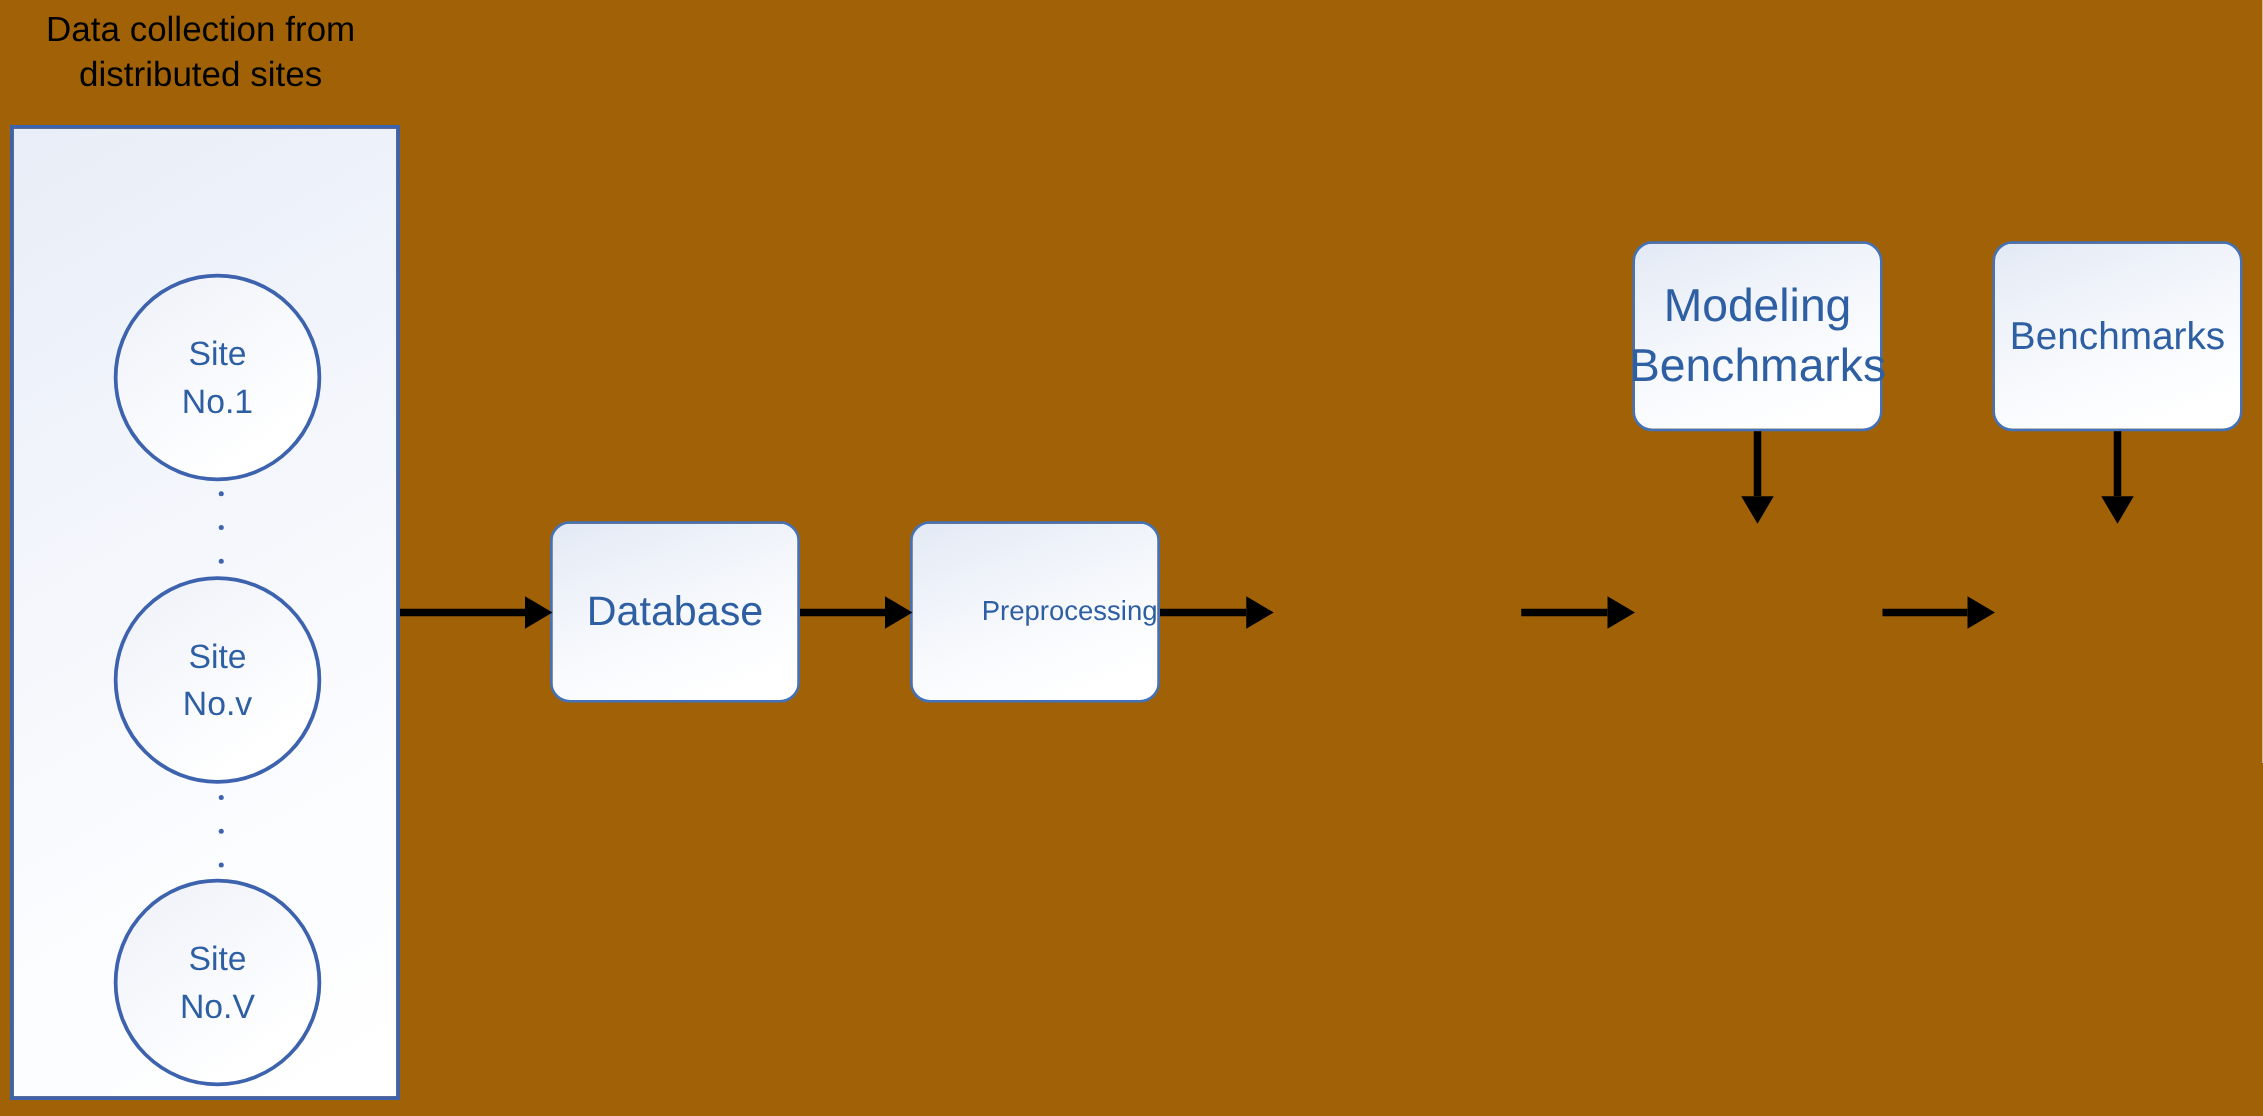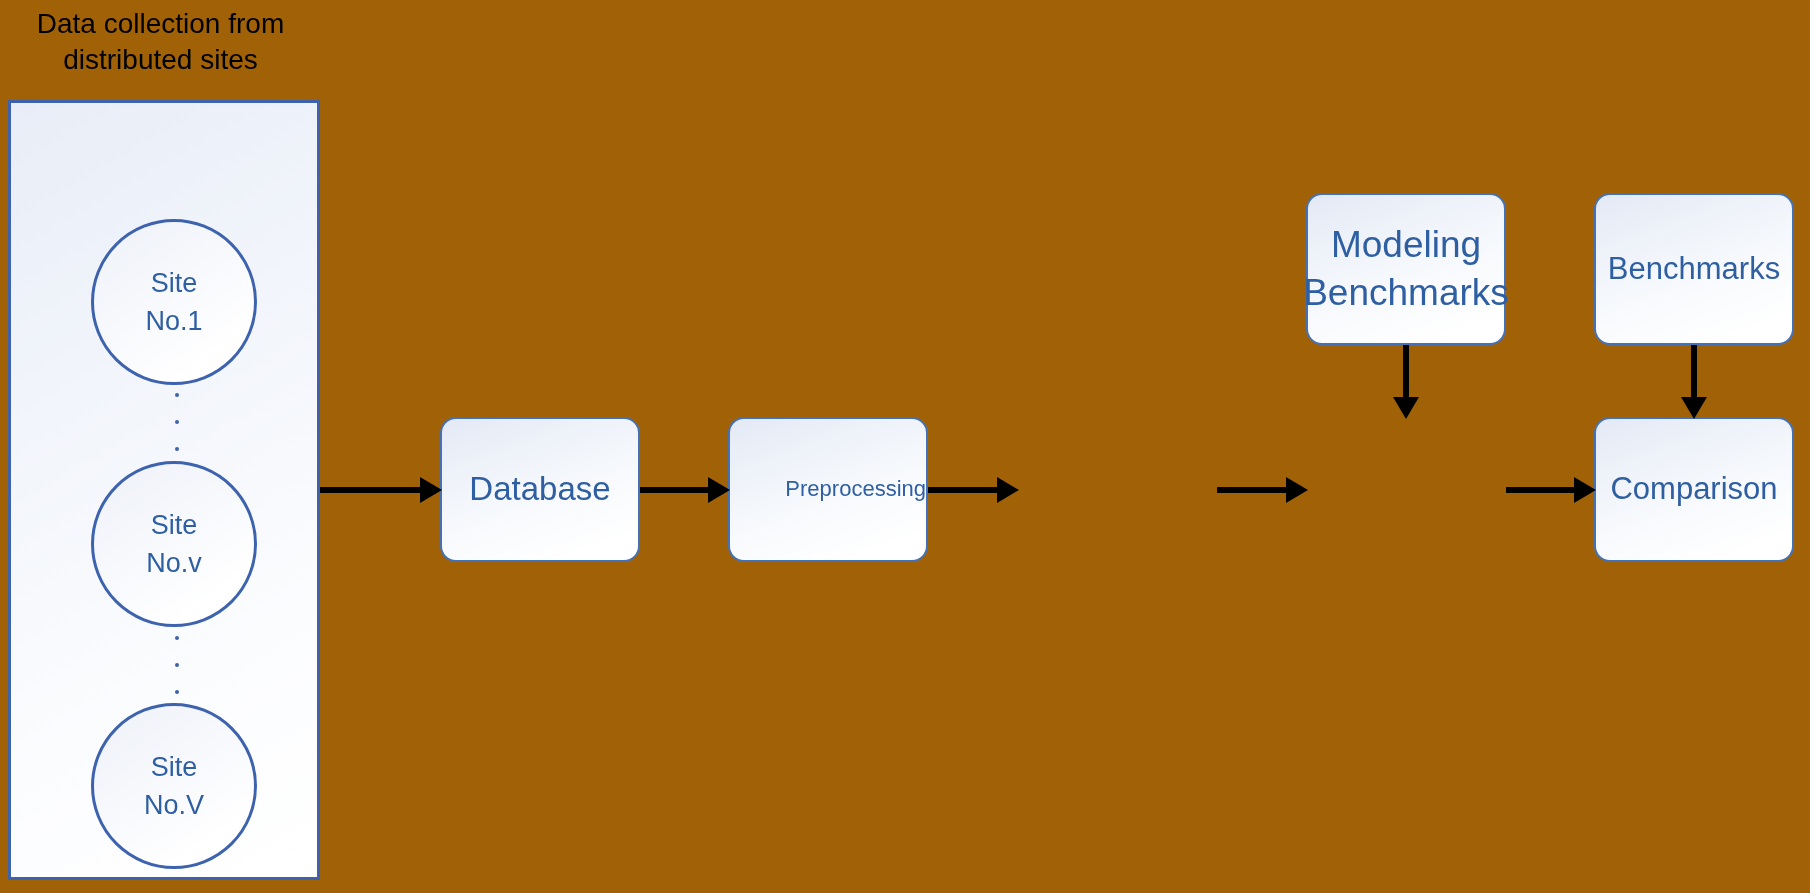--- a/index.html
+++ b/index.html
@@ -210,23 +210,20 @@
   <div class="flow-box" id="box-database">
     <span>Database</span>
   </div>
 
   <div class="flow-box" id="box-preprocess">
     <span>Preprocessing</span>
   </div>
 
 
 
-  <div class="flow-box" id="box-comparison">
-    <span>Comparison</span>
-  </div>
 
   <div class="flow-box" id="box-modeling">
     <span>Modeling</span>
     <span>Benchmarks</span>
   </div>
 
   <div class="flow-box" id="box-benchmarks">
     <span>Benchmarks</span>
   </div>
 

